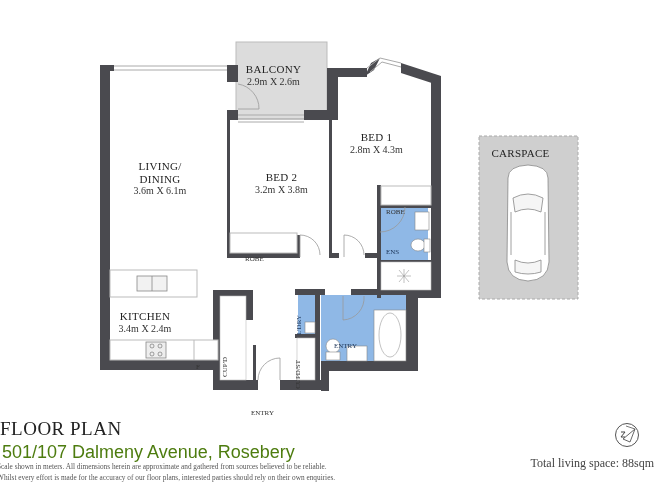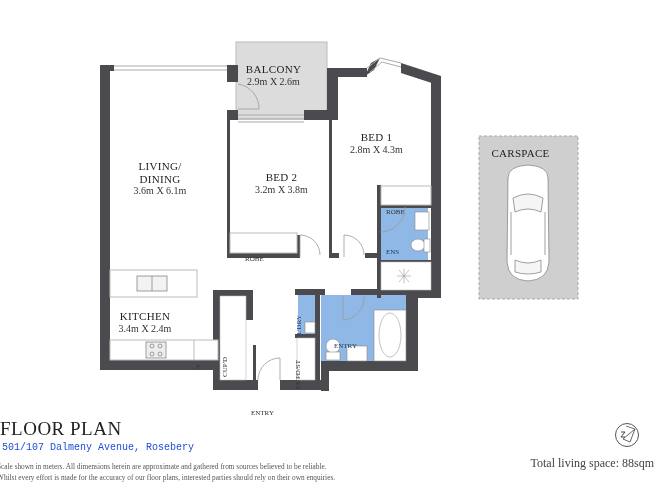--- a/index.html
+++ b/index.html
@@ -5,21 +5,21 @@
   html,body{margin:0;padding:0;background:#fff;}
   body{width:660px;height:495px;position:relative;overflow:hidden;font-family:"DejaVu Serif","Liberation Serif",serif;color:#222;}
   .plan{position:absolute;left:0;top:0;width:660px;height:410px;padding-left:8px;}
   .lbl{position:absolute;text-align:center;font-family:"Liberation Serif","DejaVu Serif",serif;color:#222;line-height:1.15;white-space:nowrap;}
   .lbl .name{display:block;font-size:11px;letter-spacing:0.3px;}
   .lbl .dim{display:block;font-size:10px;color:#333;font-family:Liberation Serif, serif;}
   .small{font-size:7px;font-family:"Liberation Serif",serif;color:#333;position:absolute;white-space:nowrap;margin-top:17px;}
   .vert{writing-mode:vertical-rl;transform:rotate(180deg);}
   .blue-lbl{color:#1d3558;}
   .title{position:absolute;left:0;width:655px;top:418px;text-align:left;font-family:"Liberation Serif",serif;font-size:19px;letter-spacing:0.5px;color:#222;}
-  .address{position:absolute;left:2px;top:442px;font-family:Liberation Mono, monospace;font-size:10px;color:#1d4ed8;}
+  .address{position:absolute;left:2px;top:442px;font-family:Liberation Sans, sans-serif;font-size:18px;color:#4d7c0f;}
   .disclaimer{position:absolute;left:0;top:461px;font-family:"Liberation Serif",serif;font-size:7.3px;color:#555;line-height:11px;width:380px;}
   .disclaimer div{margin-left:-3px;}
   .total{position:absolute;right:6px;top:456px;font-family:"Liberation Serif",serif;font-size:12px;color:#444;}
   .compass{position:absolute;left:614px;top:422px;width:26px;height:26px;}
 </style>
 </head>
 <body>
 
 <div class="plan">
   <svg width="660" height="410" viewBox="0 0 660 410">

